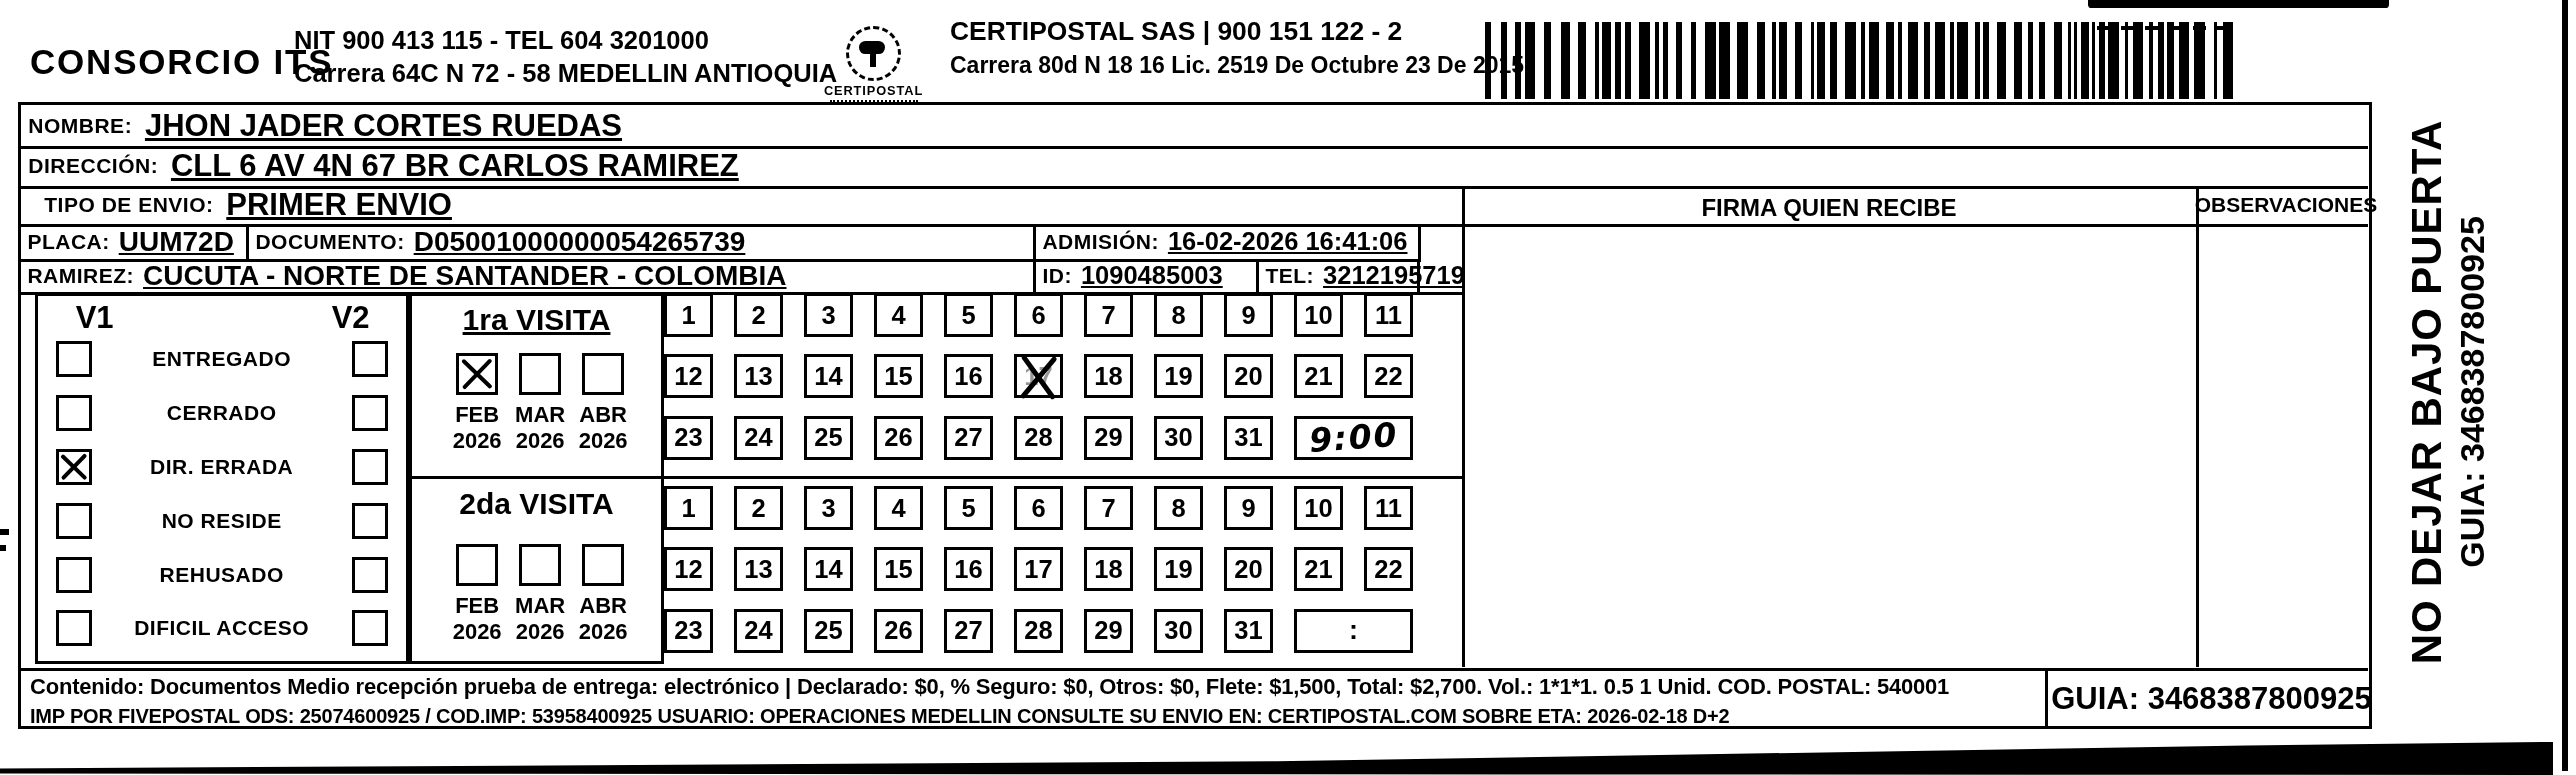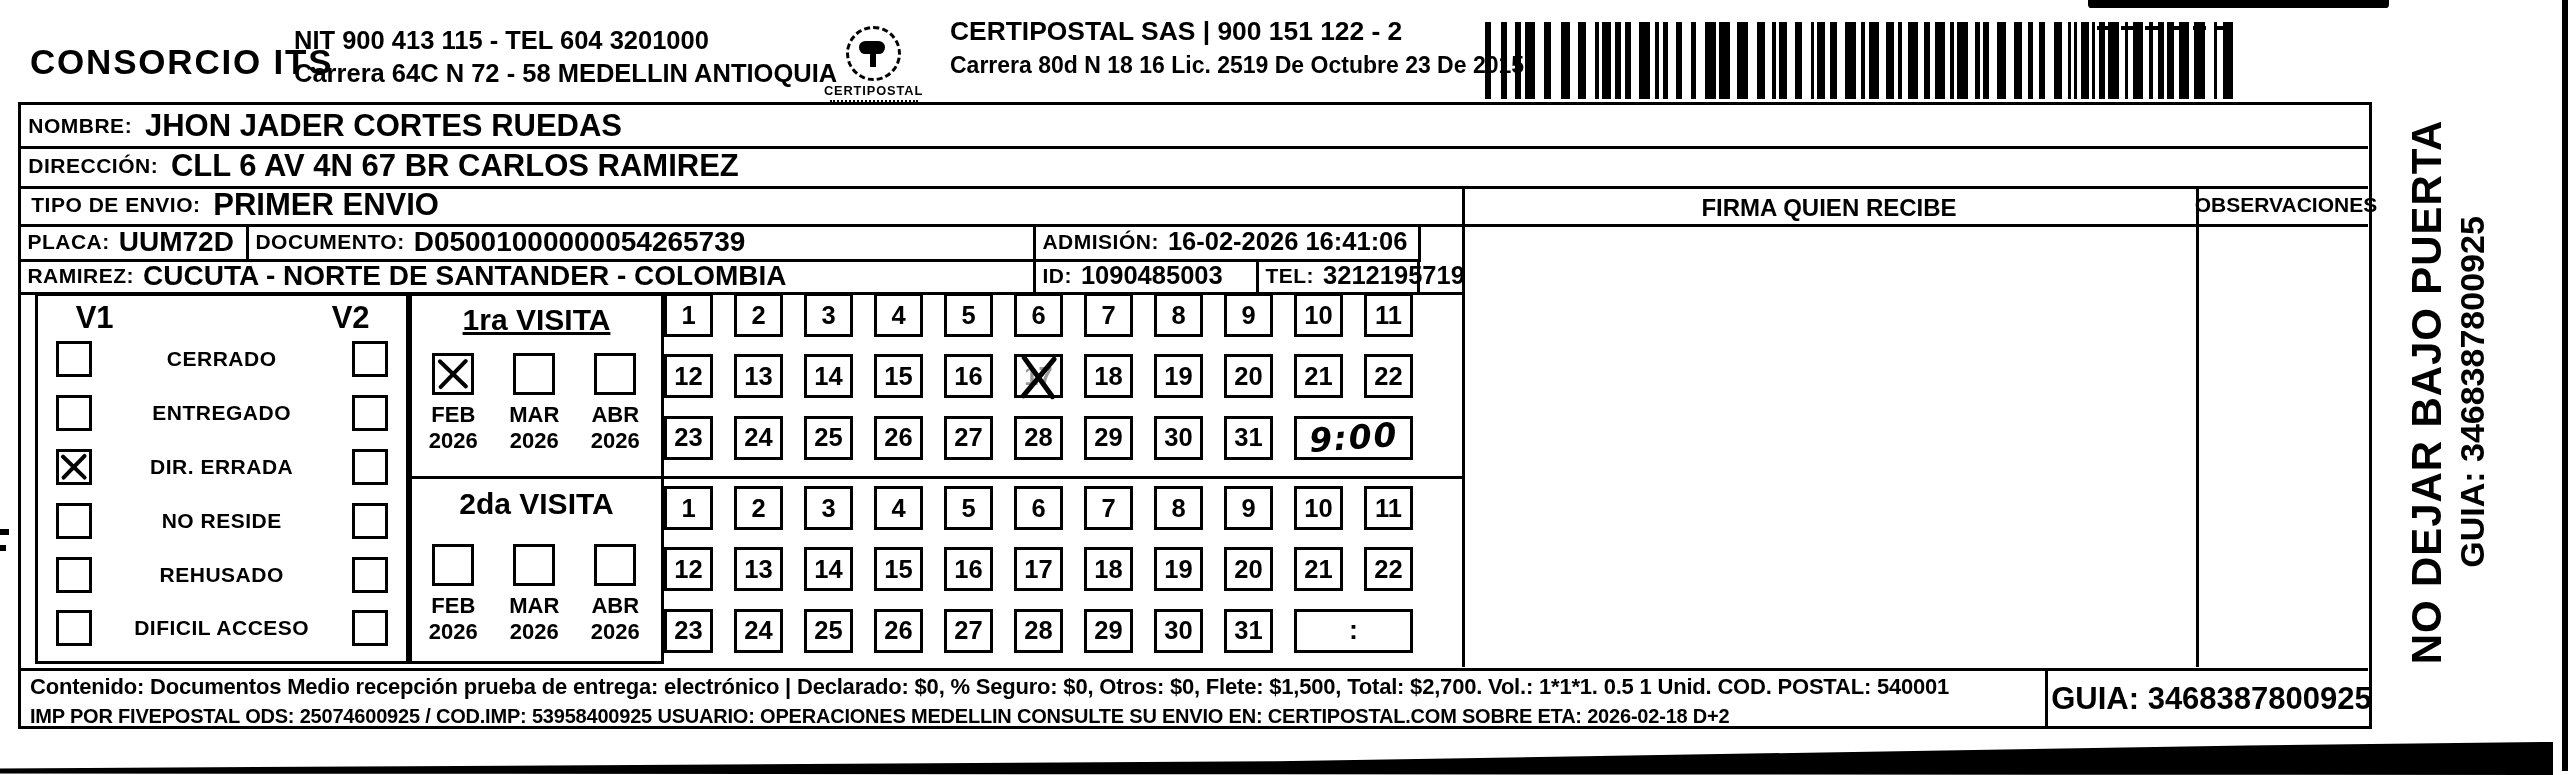--- a/index.html
+++ b/index.html
@@ -23,25 +23,25 @@
   .barcode > div{position:absolute;top:0;bottom:0;background:#000;}
   .top-smudge{left:2088px;top:0;width:301px;height:8.2px;background:#000;border-radius:0 0 3.6px 3.6px;}
   .top-smudge2{left:2097px;top:25.5px;width:137px;height:4.6px;
        background:repeating-linear-gradient(90deg,#000 0 12.8px,transparent 12.8px 24px);}
 
   
   .doc-table{left:18px;top:102px;width:2354px;height:627px;border:3.6px solid #000;box-sizing:border-box;}
   .hline{position:absolute;left:0;height:0;border-top:3.6px solid #000;}
   .vline{position:absolute;top:0;width:0;border-left:3.6px solid #000;}
   .cell-label{font-weight:700;font-size:21px;letter-spacing:0.5px;}
-  .cell-value{font-weight:600;}
+  .cell-value{font-weight:600;text-decoration:underline;}
 
   .row-nombre{left:0;top:0;width:2347px;height:41px;display:flex;align-items:center;padding-left:7.3px;box-sizing:border-box;gap:12.8px;}
   .row-dir{left:0;top:41px;width:2347px;height:40px;display:flex;align-items:center;padding-left:7.3px;box-sizing:border-box;gap:12.8px;}
-  .row-tipo{left:3px;top:81px;width:1441px;height:38px;display:flex;align-items:center;padding-left:7.3px;box-sizing:border-box;gap:12.8px;}
+  .row-tipo{left:16px;top:81px;width:1441px;height:38px;display:flex;align-items:center;padding-left:7.3px;box-sizing:border-box;gap:12.8px;}
   .big-value{font-size:31px;}
 
   .firma-header{left:1441px;top:81px;width:734px;height:44px;display:flex;align-items:center;justify-content:center;
                 font-size:24px;font-weight:700;box-sizing:border-box;}
   .obs-header{left:2175px;top:81px;width:180px;height:38px;display:flex;align-items:center;justify-content:center;
               font-size:21px;font-weight:700;box-sizing:border-box;}
 
   .c-placa{left:0;top:119px;width:228px;height:35px;border-right:3.6px solid #000;}
   .c-doc{left:228px;top:119px;width:787px;height:35px;border-right:3.6px solid #000;}
   .c-adm{left:1015px;top:119px;width:385px;height:35px;border-right:3.6px solid #000;}
@@ -60,21 +60,21 @@
   .status-label{flex:1;text-align:center;font-size:21px;font-weight:700;letter-spacing:0.5px;}
   .checkbox{position:relative;width:36px;height:36px;border:3.6px solid #000;box-sizing:border-box;flex:none;}
   .checkbox.checked::before,.checkbox.checked::after{content:"";position:absolute;left:-6%;top:45%;width:112%;height:3.6px;background:#000;border-radius:1.8px;}
   .checkbox.checked::before{transform:rotate(44deg);}
   .checkbox.checked::after{transform:rotate(-46deg);}
 
   
   .visits-box{left:388px;top:188px;width:255px;height:371px;border:3.6px solid #000;box-sizing:border-box;}
   .visit-divider{left:388px;top:371px;width:259px;}
   .visit-title{position:absolute;left:0;width:100%;text-align:center;font-size:30px;font-weight:800;}
-  .months{position:absolute;left:12.8px;right:5.5px;display:flex;gap:24px;}
+  .months{position:absolute;left:12.8px;right:5.5px;display:flex;gap:6px;justify-content:center;}
   .month{width:57px;text-align:center;}
   .month .checkbox{width:42px;height:42px;margin:0 auto;}
   .month-label{margin-top:7.3px;font-size:22px;font-weight:700;line-height:1.15;}
 
   
   .day-grid{left:643px;width:784px;}
   .day-row{display:flex;gap:21px;height:44px;margin-bottom:17.3px;}
   .day-cell{position:relative;width:49px;height:44px;border:3.6px solid #000;box-sizing:border-box;
             display:flex;align-items:center;justify-content:center;font-size:25.5px;font-weight:700;flex:none;}
   .day-wide{width:119px;}
@@ -240,26 +240,26 @@
       <span class="cell-value v28">3212195719</span>
     </div>
     <div class="hline" style="top:187px;width:1441px;"></div>
 
     <div class="abs status-panel">
       <div class="v-head v1-head">V1</div>
       <div class="v-head v2-head">V2</div>
       <div class="status-rows">
           <div class="status-row">
             <div class="checkbox"></div>
+            <div class="status-label">ENTREGADO</div>
+            <div class="checkbox"></div>
+          </div>
+          <div class="status-row">
+            <div class="checkbox"></div>
             <div class="status-label">CERRADO</div>
-            <div class="checkbox"></div>
-          </div>
-          <div class="status-row">
-            <div class="checkbox"></div>
-            <div class="status-label">ENTREGADO</div>
             <div class="checkbox"></div>
           </div>
           <div class="status-row">
             <div class="checkbox checked"></div>
             <div class="status-label">DIR. ERRADA</div>
             <div class="checkbox"></div>
           </div>
           <div class="status-row">
             <div class="checkbox"></div>
             <div class="status-label">NO RESIDE</div>

